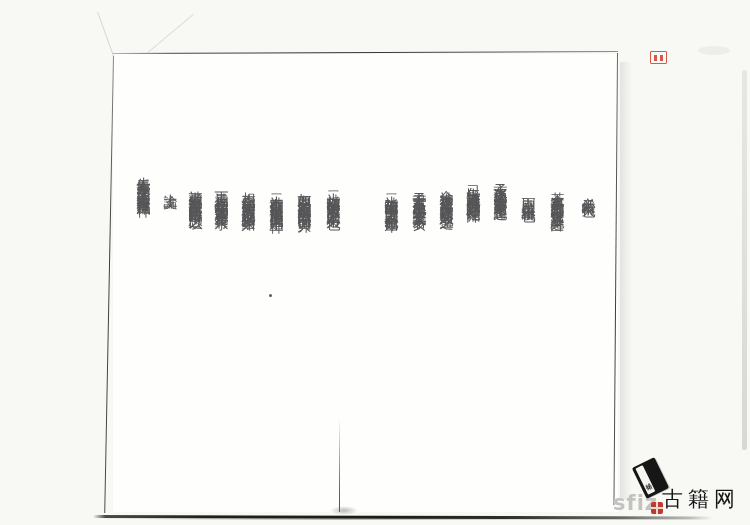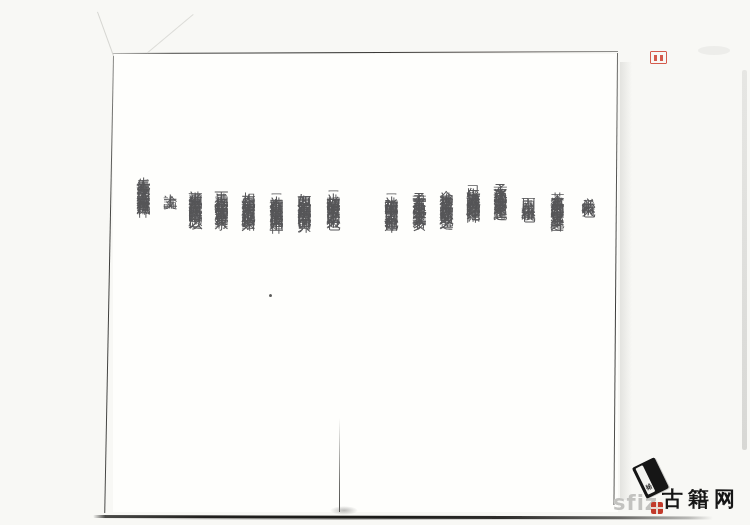--- a/index.html
+++ b/index.html
@@ -91,21 +91,21 @@
 
   
   .wm{position:absolute;left:610px;top:458px;width:140px;height:64px;}
   .wm-latin{
     position:absolute;left:3px;top:33px;
     font-size:21px;font-weight:bold;letter-spacing:1px;
     color:#c2c2bf;text-shadow:0 0 1px #fff;
   }
   .wm-site{
     position:absolute;left:52px;top:27px;
-    font-size:21px;font-weight:bold;letter-spacing:5px;
+    font-size:21px;font-weight:normal;letter-spacing:5px;
     color:#161616;
   }
   .wm-book{
     position:absolute;left:28px;top:3px;width:25px;height:34px;
     background:#161616;border-radius:2px;
     transform:rotate(-26deg);
     box-shadow:1px 1px 0 #cfcfcc;
   }
   .wm-book-label{
     position:absolute;left:3px;top:2px;width:8px;height:29px;

